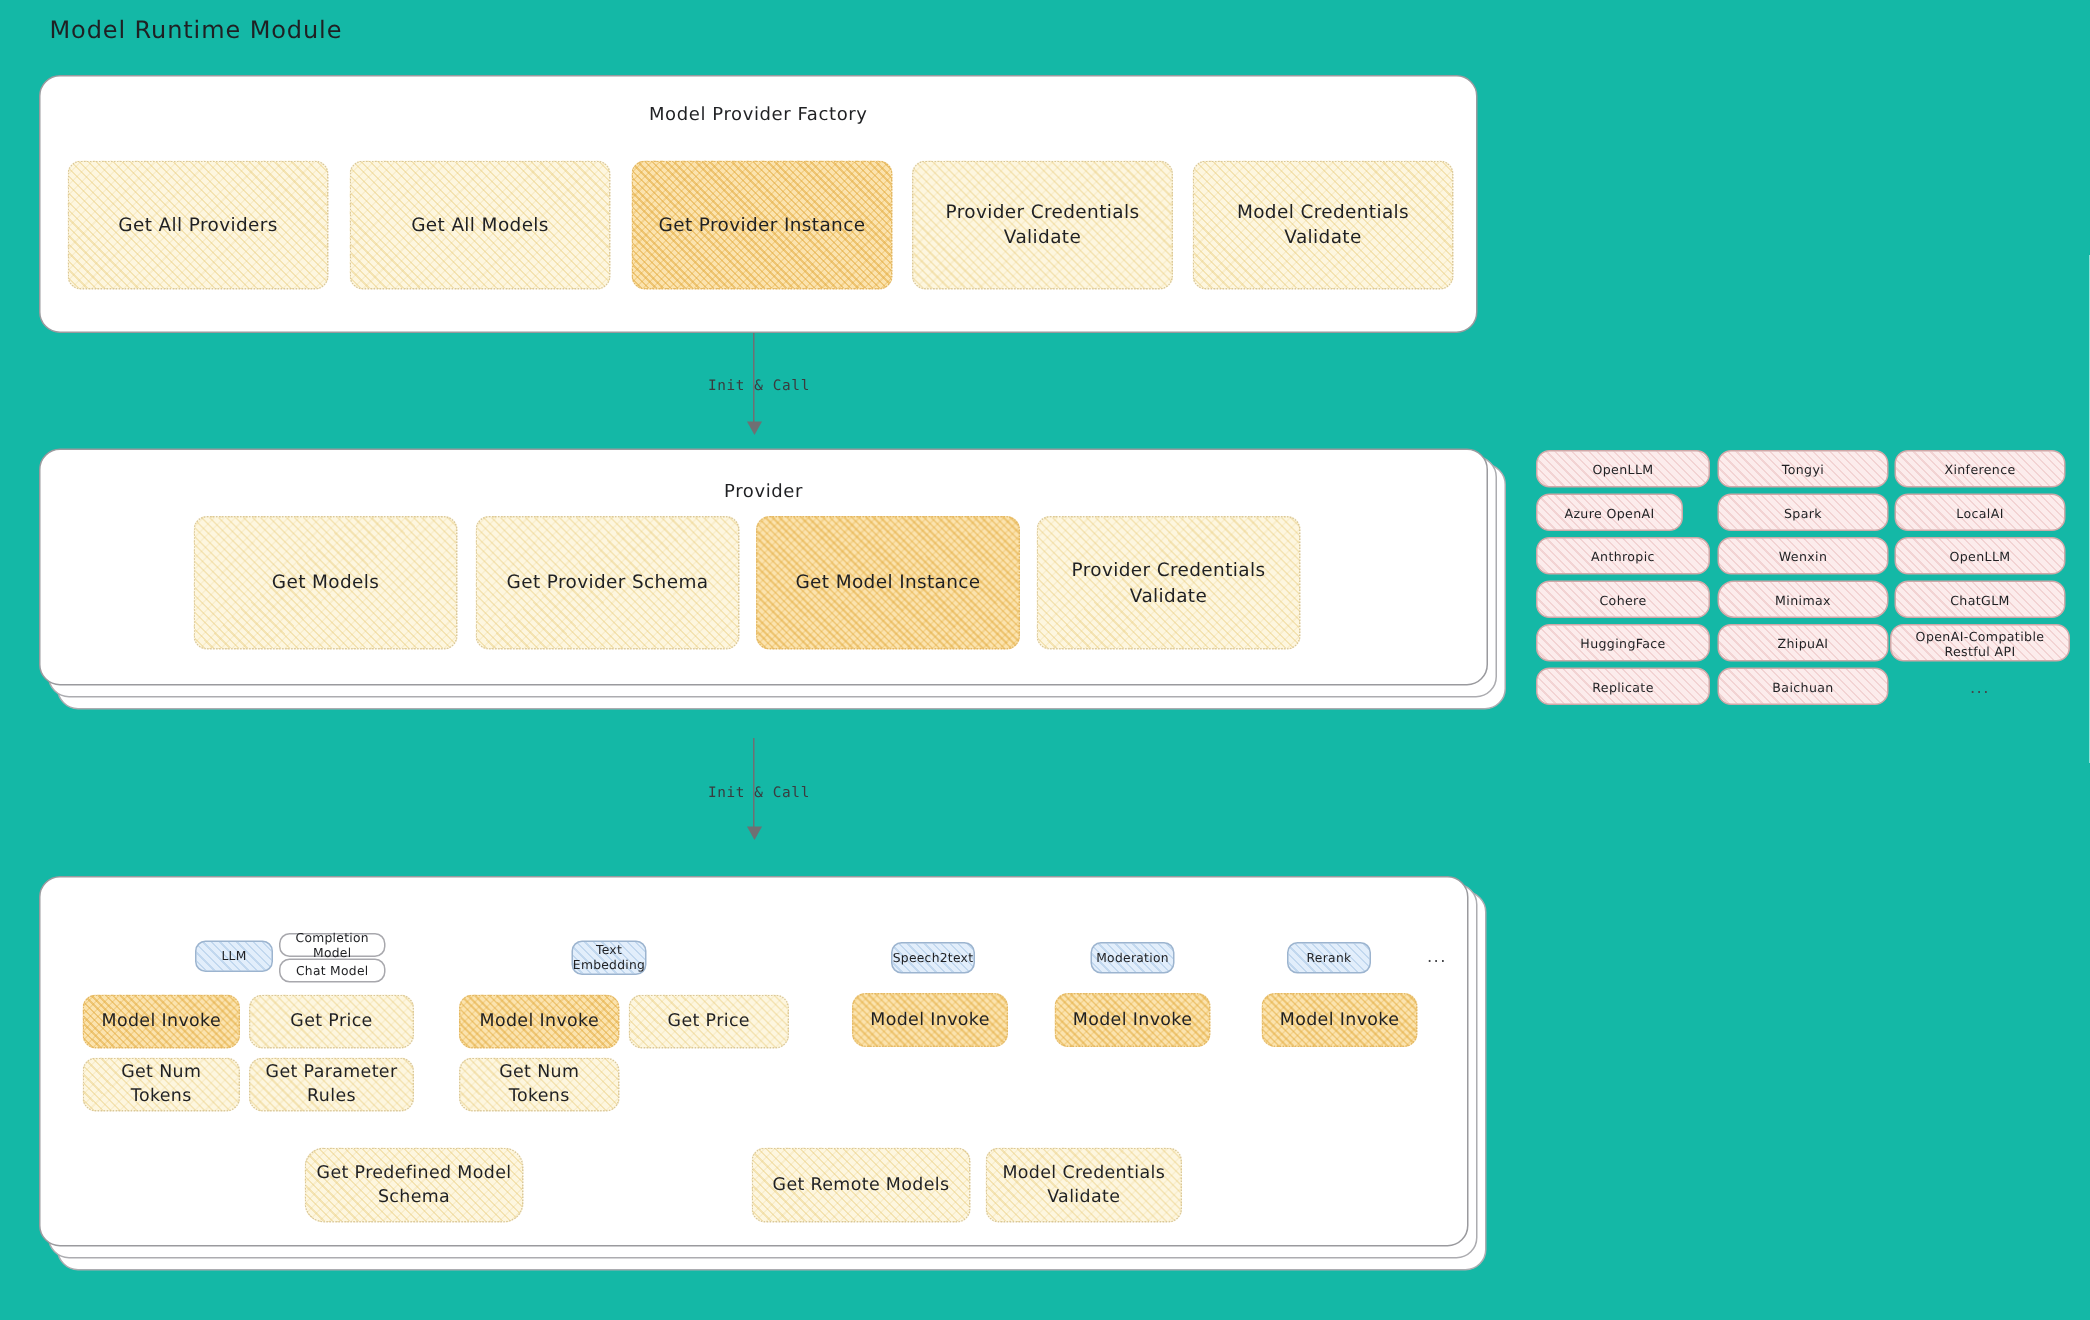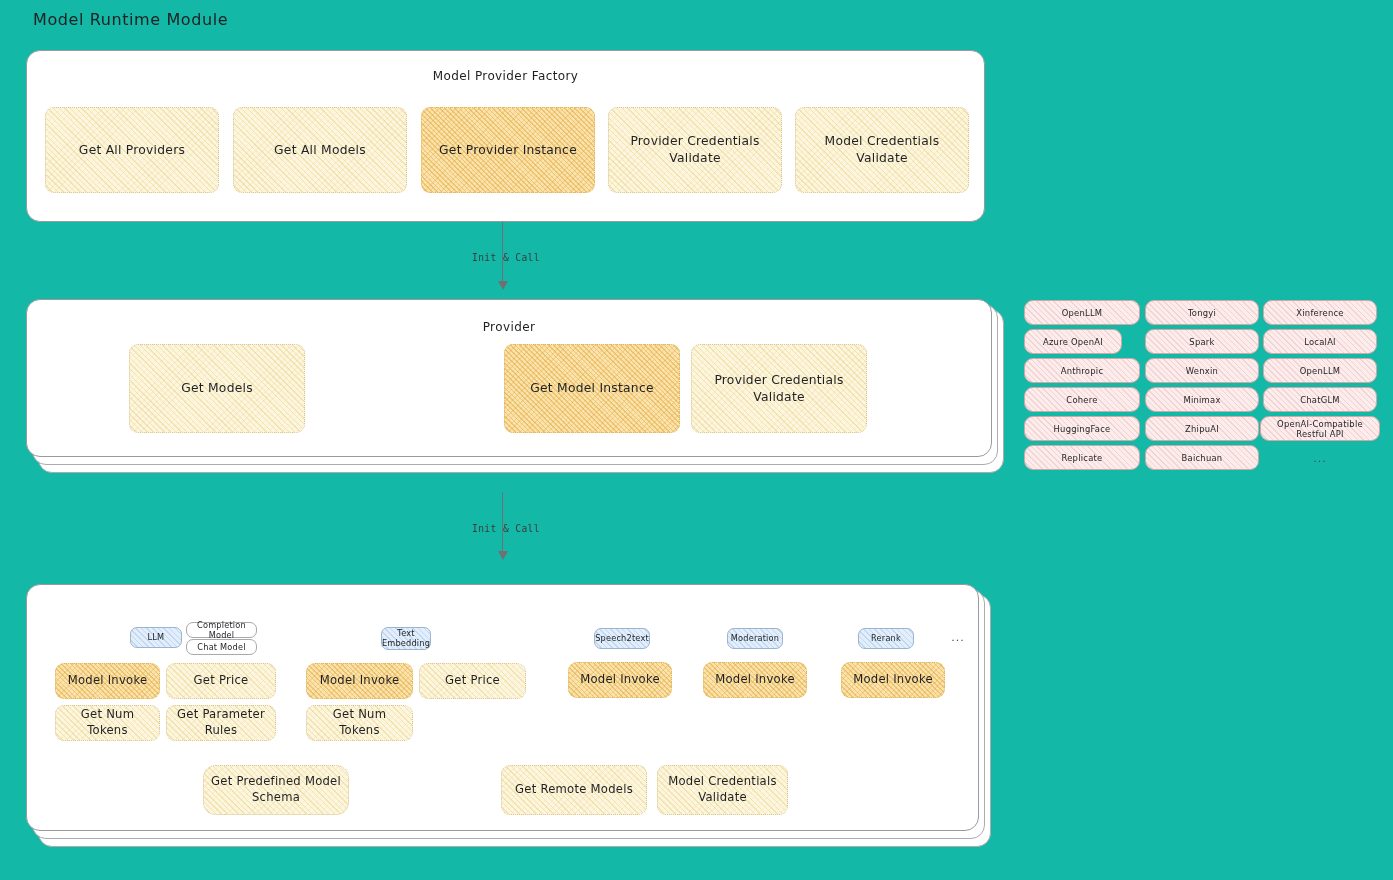--- a/index.html
+++ b/index.html
@@ -196,20 +196,21 @@
   <div class="arrow-line" style="left:502px; top:222px; height:62px;"></div>
   <div class="arrow-head" style="left:498px; top:281px;"></div>
   <div class="arrow-label" style="left:472px; top:252px;">Init &amp; Call</div>
 
   <div class="stack-shadow" style="left:38px; top:309px; width:966px; height:164px;"></div>
   <div class="stack-shadow" style="left:32px; top:304px; width:966px; height:161px;"></div>
   <div class="container-box" style="left:26px; top:299px; width:966px; height:158px;"></div>
   <div class="container-title" style="left:26px; top:320px; width:966px;">Provider</div>
 
   <div class="leaf" style="left:129px; top:344px; width:176px; height:89px;">Get Models</div>
+  <div class="leaf" style="left:317px; top:344px; width:176px; height:89px;">Get Provider Schema</div>
   <div class="leaf hl" style="left:504px; top:344px; width:176px; height:89px;">Get Model Instance</div>
   <div class="leaf" style="left:691px; top:344px; width:176px; height:89px;">Provider Credentials Validate</div>
 
   <div class="chip-pink" style="left:1024px; top:300px; width:116px; height:25px;">OpenLLM</div>
   <div class="chip-pink" style="left:1024px; top:329px; width:98px; height:25px;">Azure OpenAI</div>
   <div class="chip-pink" style="left:1024px; top:358px; width:116px; height:25px;">Anthropic</div>
   <div class="chip-pink" style="left:1024px; top:387px; width:116px; height:25px;">Cohere</div>
   <div class="chip-pink" style="left:1024px; top:416px; width:116px; height:25px;">HuggingFace</div>
   <div class="chip-pink" style="left:1024px; top:445px; width:116px; height:25px;">Replicate</div>
 

